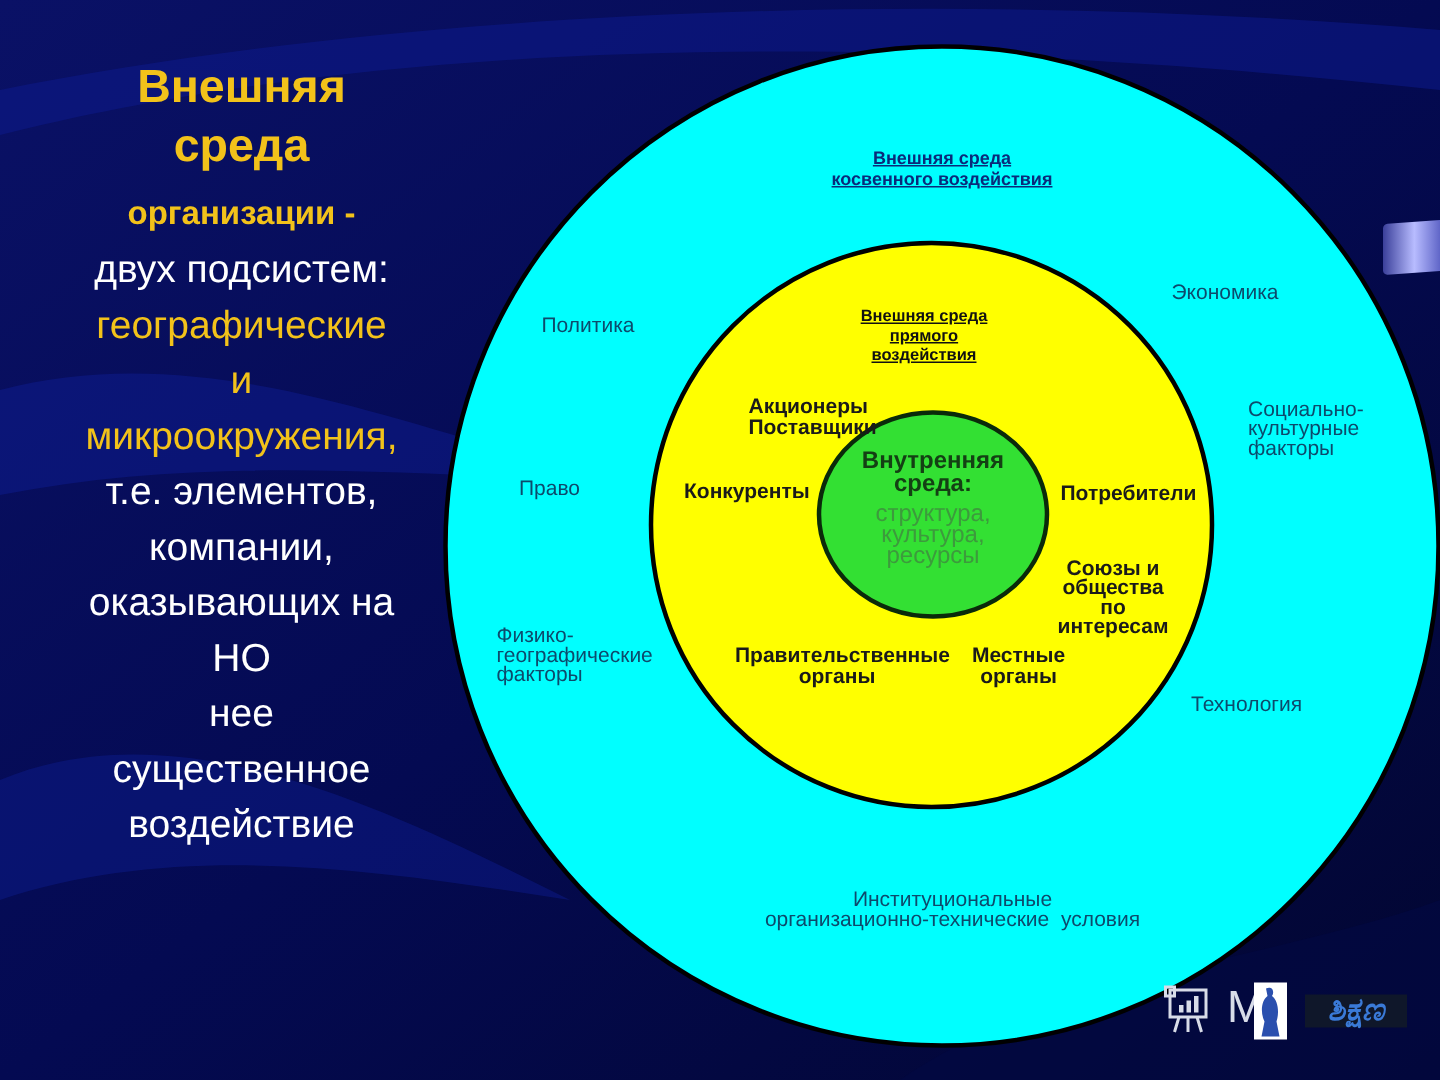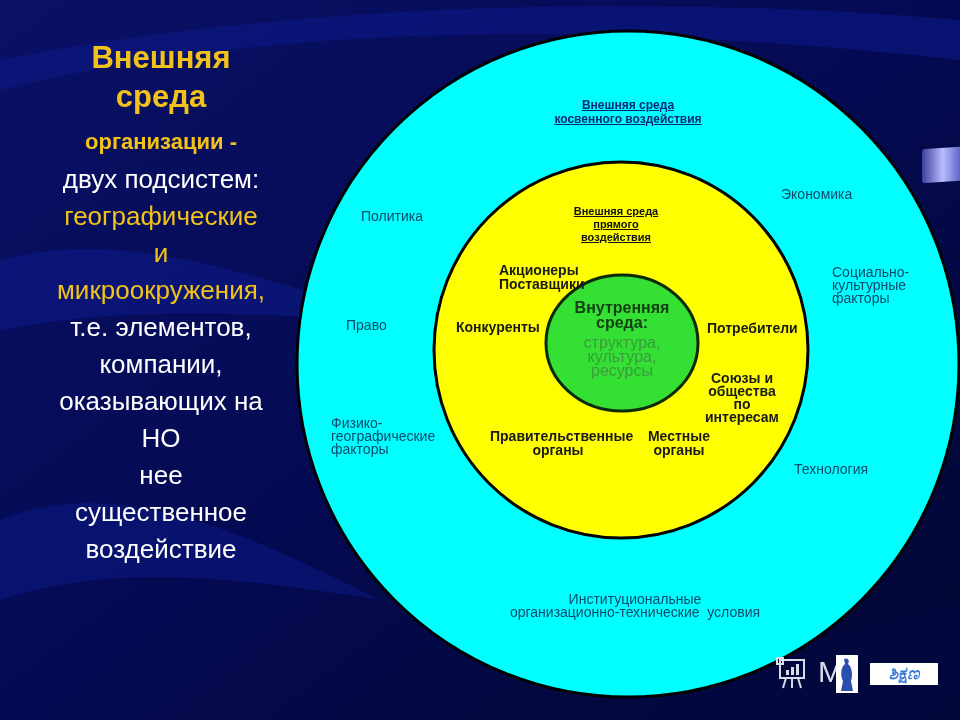--- a/index.html
+++ b/index.html
@@ -30,21 +30,21 @@
   .lbl.mid { color: #1a1a1a; font-weight: bold; }
   .lbl.mid-title { color: #111; font-weight: bold; text-decoration: underline; font-size: 11px; line-height: 13px; }
   .lbl.inner-title { color: #144014; font-weight: bold; font-size: 16px; line-height: 15px; }
   .lbl.inner-items { color: #3d9a3d; font-size: 16px; line-height: 14px; }
   .left { text-align: left; }
   .watermark {
     position: absolute; left: 768px; top: 655px; width: 170px; height: 40px;
   }
   .wm-m { position: absolute; left: 50px; top: 0px; color: #d8dce8; font-size: 30px; line-height: 34px; }
   .wm-logo { position: absolute; left: 68px; top: 0px; width: 22px; height: 38px; background: #ffffff; }
-  .wm-box { position: absolute; left: 102px; top: 8px; width: 68px; height: 22px; background: #ffffff; color: #3a7ad8; font-style: italic; font-weight: bold; font-size: 17px; line-height: 22px; text-align: center; }
+  .wm-box { position: absolute; left: 102px; top: 8px; width: 68px; height: 22px; background: #0f172a; color: #3a7ad8; font-style: italic; font-weight: bold; font-size: 21px; line-height: 22px; text-align: center; }
   .tab-shape { position: absolute; left: 922px; top: 148px; width: 38px; height: 34px; }
 </style>
 </head>
 <body>
 
 <svg class="bg" width="960" height="720" viewBox="0 0 960 720">
   <defs>
     <linearGradient id="bgG" x1="0" y1="0" x2="1" y2="1">
       <stop offset="0" stop-color="#0a1166"></stop>
       <stop offset="0.5" stop-color="#040a52"></stop>

